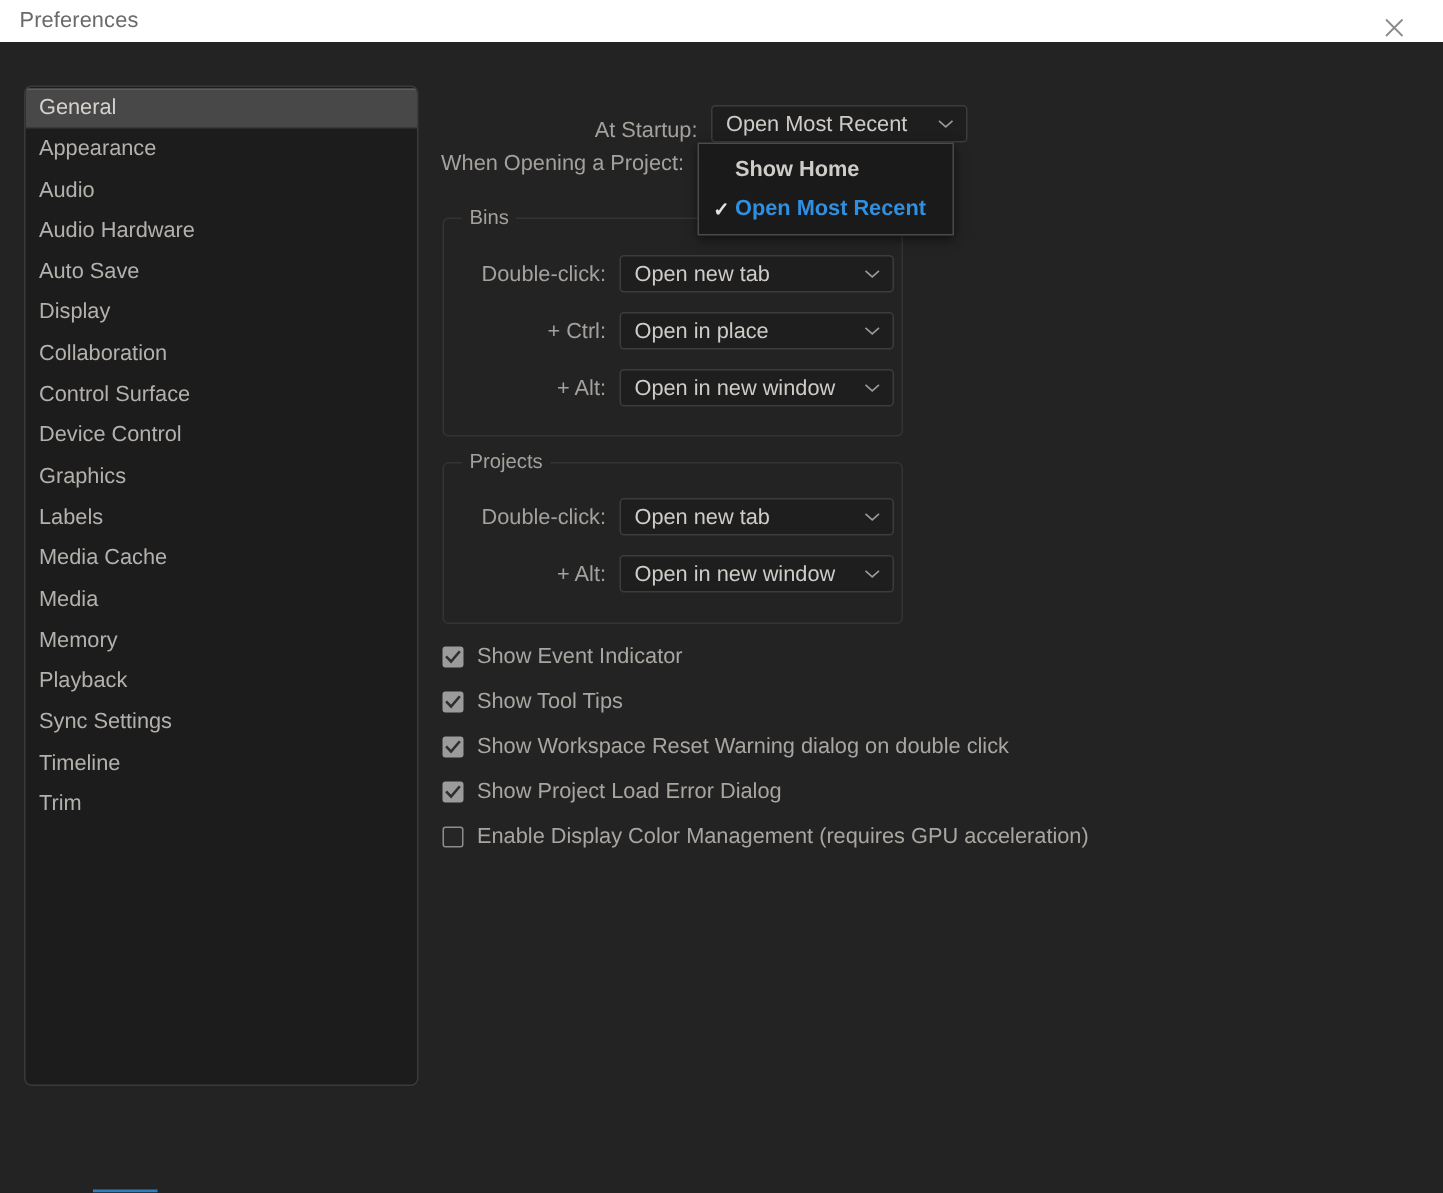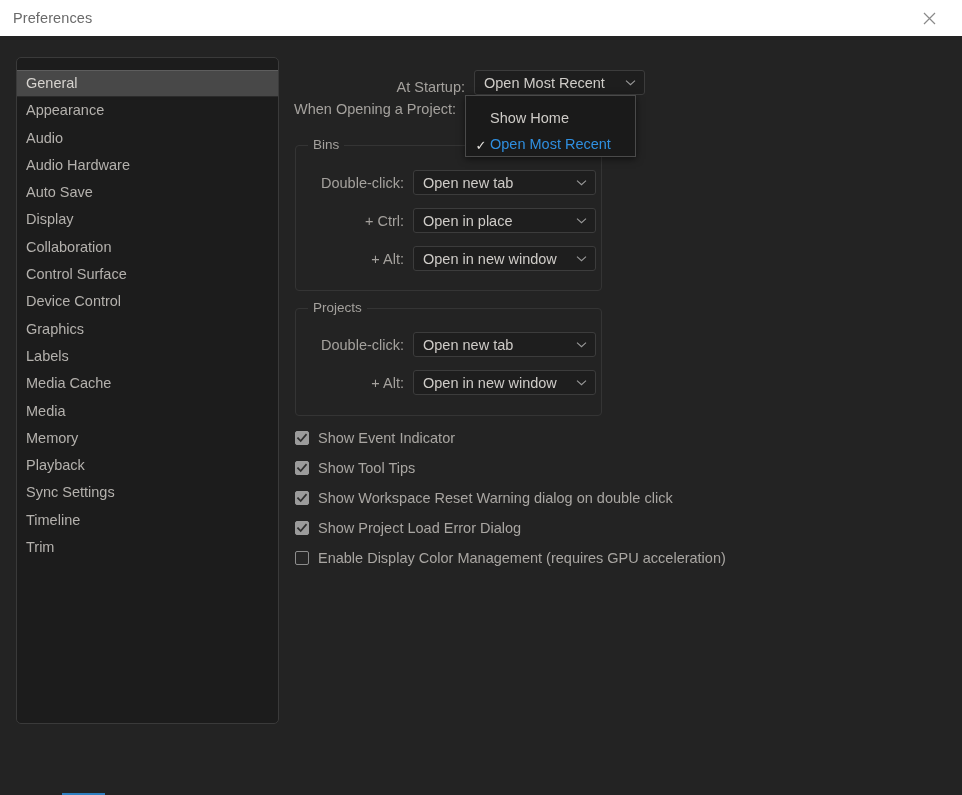--- a/index.html
+++ b/index.html
@@ -16,21 +16,21 @@
     position: relative;
     width: 962px;
     height: 795px;
     background: #232323;
   }
 
   
   .titlebar {
     position: absolute;
     left: 0; top: 0;
-    width: 962px; height: 36px;
+    width: 962px; height: 28px;
     background: #ffffff;
     display: flex;
     align-items: center;
   }
   .titlebar-title {
     margin-left: 13px;
     font-size: 14.5px;
     color: #6a6a6a;
     letter-spacing: .1px;
   }
@@ -44,21 +44,21 @@
   .titlebar-close svg { display: block; }
 
   
   .sidebar {
     position: absolute;
     left: 16px; top: 57px;
     width: 263px; height: 667px;
     background: #1c1c1c;
     border: 1px solid #3a3a3a;
     border-radius: 5px;
-    padding-top: 12px;
+    padding-top: 1px;
     overflow: hidden;
   }
   .side-item {
     height: 27.3px;
     line-height: 27.3px;
     padding-left: 9px;
     font-size: 14.5px;
     color: #b4b1ad;
     white-space: nowrap;
     cursor: default;
@@ -133,26 +133,27 @@
     width: 171px;
     background: #1a1a1a;
     border: 1px solid #4a4a4a;
     box-shadow: 0 2px 7px rgba(0,0,0,.55);
     padding: 4px 0;
     z-index: 40;
   }
   .dd-item {
     height: 26px;
     display: flex;
-    align-items: flex-end;
+    align-items: center;
     font-size: 14.5px;
     color: #cfccc8;
     padding-left: 6px;
     white-space: nowrap;
     cursor: default;
+    font-weight: bold;
   }
   .dd-check {
     width: 18px;
     flex: 0 0 18px;
     font-size: 13px;
     color: #e6e3df;
     text-align: center;
     line-height: 1;
   }
   .dd-item.active { color: #2f8fe0; }

